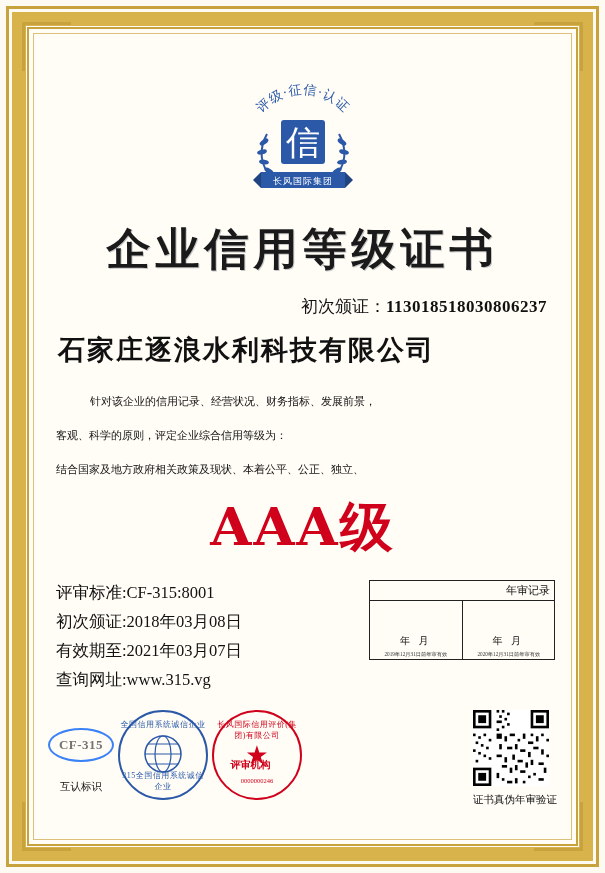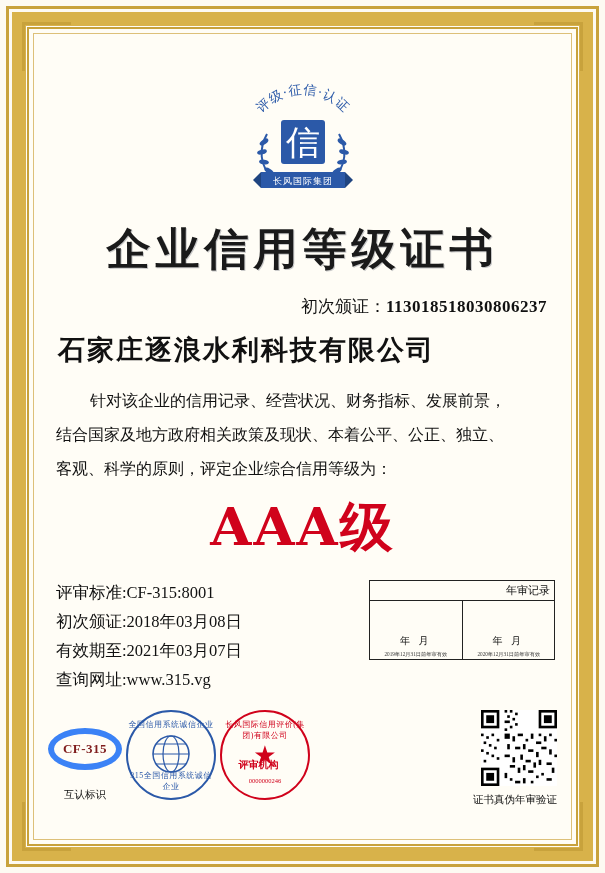--- a/index.html
+++ b/index.html
@@ -122,21 +122,21 @@
     color: #111;
     margin-top: 14px;
     padding-left: 16px;
     letter-spacing: 2px;
     font-family: "DejaVu Serif", "Liberation Serif", serif;
   }
 
   .body-text {
     margin-top: 16px;
     padding: 0 14px 0 14px;
-    font-size: 16px;
+    font-size: 11px;
     line-height: 34px;
     color: #111;
     text-align: justify;
   }
   .body-text p { margin: 0; }
   .body-text .indent { text-indent: 34px; }
 
   .grade {
     text-align: center;
     color: #d0021b;
@@ -216,23 +216,23 @@
     position: relative;
   }
   .seal-caption {
     font-size: 10.5px;
     color: #111;
     margin-top: 18px;
   }
 
   .seal-cf {
     width: 62px; height: 30px;
-    border: 6px solid #3b82f6;
+    border: 2px solid #3b82f6;
     border-radius: 50%;
-    color: #7f1d1d;
+    color: #737373;
     font-size: 13px;
     font-weight: bold;
     display: flex; align-items: center; justify-content: center;
     letter-spacing: 0.5px;
     margin: 18px auto 0 auto;
   }
   .seal-round {
     width: 86px; height: 86px;
     border-radius: 50%;
     position: relative;
@@ -265,21 +265,21 @@
   }
   .seal-round .num-text {
     position: absolute;
     left: 0; right: 0;
     bottom: 14px;
     text-align: center;
     font-size: 6.5px;
   }
   .qr-block {
     margin-left: auto;
-    text-align: right;
+    text-align: left;
   }
   .qr {
     width: 76px; height: 76px;
     background-color: #fff;
   }
   .qr-caption {
     font-size: 10.5px;
     color: #111;
     margin-top: 3px;
   }
@@ -340,22 +340,22 @@
     <div class="title">企业信用等级证书</div>
 
     <div class="credit-code">
       <span>初次颁证：</span><span class="code-num">113018518030806237</span>
     </div>
 
     <div class="company">石家庄逐浪水利科技有限公司</div>
 
     <div class="body-text">
       <p class="indent">针对该企业的信用记录、经营状况、财务指标、发展前景，</p>
+      <p>客观、科学的原则，评定企业综合信用等级为：</p>
       <p>结合国家及地方政府相关政策及现状、本着公平、公正、独立、</p>
-      <p>客观、科学的原则，评定企业综合信用等级为：</p>
     </div>
 
     <div class="grade">AAA级</div>
 
     <div class="lower">
       <div class="details">
         <div class="row">评审标准:CF-315:8001</div>
         <div class="row">初次颁证:2018年03月08日</div>
         <div class="row">有效期至:2021年03月07日</div>
         <div class="row">查询网址:www.315.vg</div>

